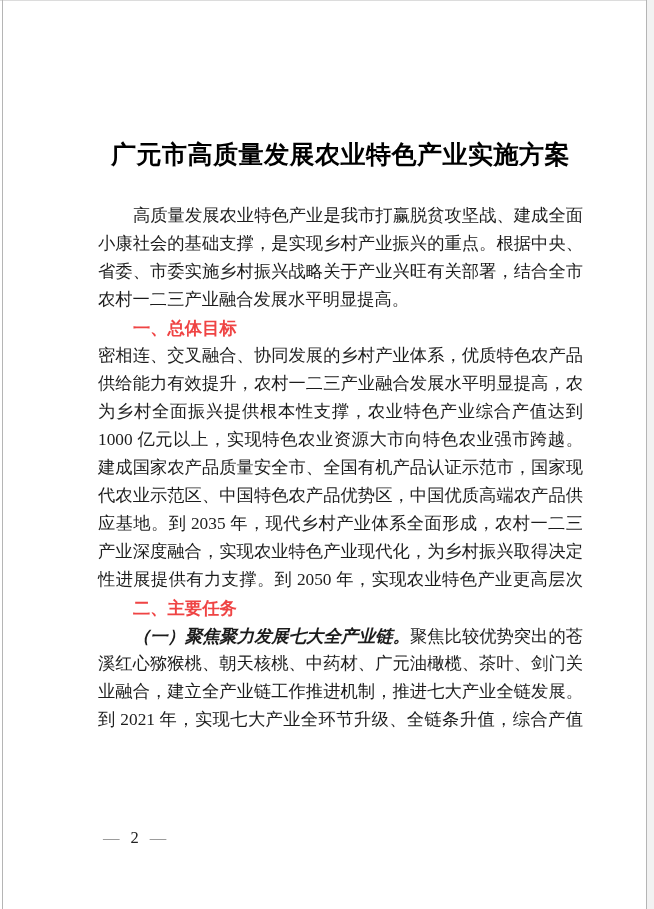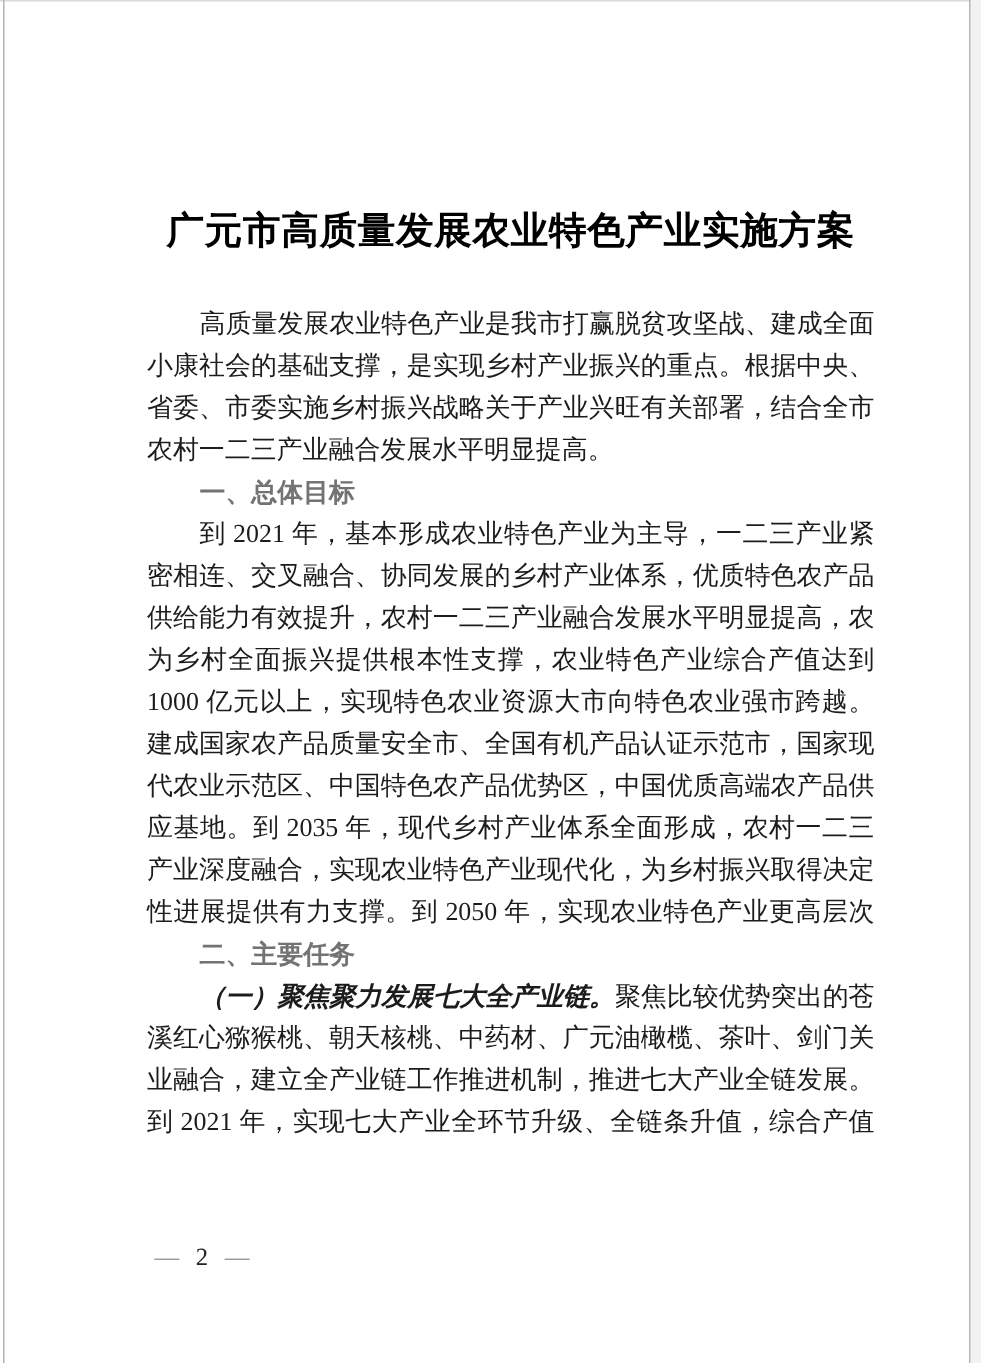--- a/index.html
+++ b/index.html
@@ -47,21 +47,21 @@
     text-align-last: justify;
     white-space: normal;
   }
   .indent { text-indent: 35px; }
   .heading {
     height: 28px;
     line-height: 28px;
     padding-left: 35px;
     font-size: 17.3px;
     font-weight: bold;
-    color: #737373;
+    color: #ef4444;
     font-family: "Liberation Sans", "DejaVu Sans", sans-serif;
   }
   .lead-bold {
     font-weight: bold;
     font-family: "Liberation Sans", "DejaVu Sans", sans-serif;
     font-style: italic;
   }
   .page-footer {
     position: absolute;
     left: 103px;
@@ -89,21 +89,20 @@
     <div>
       <div class="line j indent">高质量发展农业特色产业是我市打赢脱贫攻坚战、建成全面</div>
       <div class="line j">小康社会的基础支撑，是实现乡村产业振兴的重点。根据中央、</div>
       <div class="line j">省委、市委实施乡村振兴战略关于产业兴旺有关部署，结合全市</div>
       <div class="line">农村一二三产业融合发展水平明显提高。</div>
     </div>
 
     <div class="heading">一、总体目标</div>
 
     <div>
-      <div class="line j indent">到 2021 年，基本形成农业特色产业为主导，一二三产业紧</div>
       <div class="line j">密相连、交叉融合、协同发展的乡村产业体系，优质特色农产品</div>
       <div class="line j">供给能力有效提升，农村一二三产业融合发展水平明显提高，农</div>
       <div class="line j">为乡村全面振兴提供根本性支撑，农业特色产业综合产值达到</div>
       <div class="line j">1000 亿元以上，实现特色农业资源大市向特色农业强市跨越。</div>
       <div class="line j">建成国家农产品质量安全市、全国有机产品认证示范市，国家现</div>
       <div class="line j">代农业示范区、中国特色农产品优势区，中国优质高端农产品供</div>
       <div class="line j">应基地。到 2035 年，现代乡村产业体系全面形成，农村一二三</div>
       <div class="line j">产业深度融合，实现农业特色产业现代化，为乡村振兴取得决定</div>
       <div class="line j">性进展提供有力支撑。到 2050 年，实现农业特色产业更高层次</div>
     </div>

